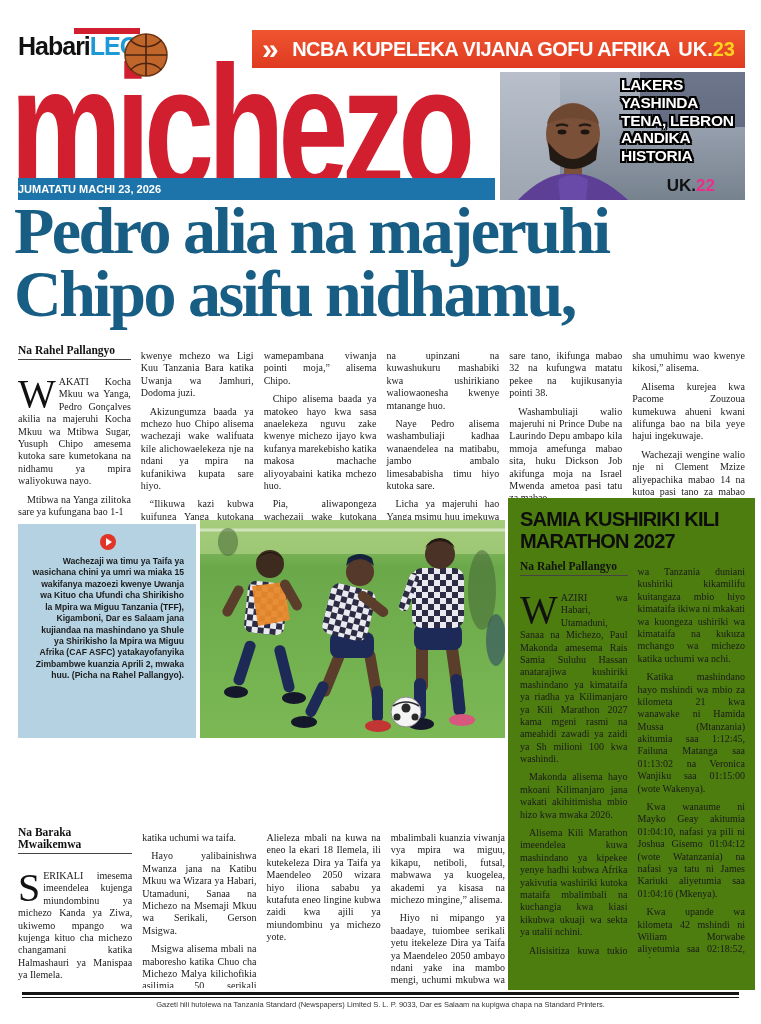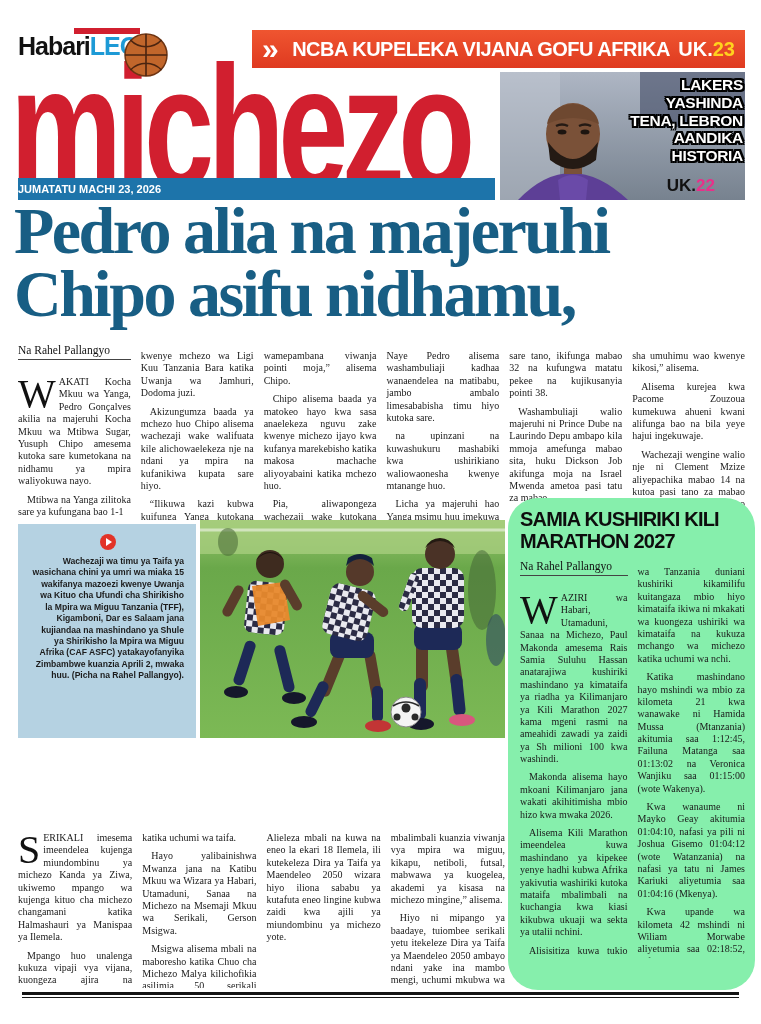--- a/index.html
+++ b/index.html
@@ -29,21 +29,21 @@
   }
   .top-banner .chev { color:#fff; font-size:30px; font-weight:bold; line-height:1; margin-right:8px; letter-spacing:-3px; }
   .top-banner .bh { flex:1; text-align:center; color:#fff; font-weight:bold; font-size:20px; letter-spacing:-0.5px; }
   .top-banner .pref { font-weight:bold; font-size:20px; color:#fff; }
   .top-banner .pref .num { color:#ffd21e; }
   .promo {
     position:absolute; left:500px; top:72px; width:245px; height:128px; z-index:4; overflow:hidden;
   }
   .promo svg { position:absolute; left:0; top:0; }
   .promo .ptext {
-    position:absolute; right:2px; top:4px; width:122px; text-align:right;
+    position:absolute; right:2px; top:4px; width:122px; text-align:left;
     font-family:"Liberation Sans", sans-serif; font-weight:bold; font-size:15.5px;
     line-height:1.15; color:#fff; letter-spacing:-0.3px;
     text-shadow:-2px -2px 0 #000, 2px -2px 0 #000, -2px 2px 0 #000, 2px 2px 0 #000,
                  0 -2px 0 #000, 0 2px 0 #000, -2px 0 0 #000, 2px 0 0 #000;
   }
   .promo .ppage { position:absolute; right:30px; bottom:4px; font-family:"Liberation Sans", sans-serif;
     font-weight:bold; font-size:17px; color:#111; text-shadow:none; }
   .promo .ppage .num { color:#e8308a; }
   .date-bar {
     position:absolute; left:18px; top:178px; width:477px; height:22px; background:#1d74aa;
@@ -52,21 +52,21 @@
   }
   
   .headline1 {
     position:absolute; left:14px; top:200px; width:740px; z-index:3;
     color:#185e84; font-weight:bold; font-size:66px; line-height:.95; letter-spacing:-2.5px;
   }
   
   .cols { display:flex; gap:10px; overflow:hidden; }
   .col { flex:1; min-width:0; }
   .byline {
-    font-weight:normal; font-size:11.5px; color:#111;
+    font-weight:bold; font-size:11.5px; color:#111;
     border-bottom:1.5px solid #444; padding-bottom:3px; margin-bottom:16px;
   }
   .paras p { font-size:10px; line-height:1.24; text-indent:9px; text-align:justify;margin-top:6px; }
   .paras > p:first-child { text-indent:0; }
   .dc > p:first-child::first-letter {
     font-size:40px; line-height:.78; float:left; padding:2px 3px 0 0; color:#111;
   }
   .story1-body { position:absolute; left:18px; top:344px; width:727px; height:176px; }
   
   .caption-box {
@@ -81,21 +81,21 @@
   .photo { position:absolute; left:200px; top:520px; width:305px; height:218px; overflow:hidden; }
   
   .headline2 {
     position:absolute; left:18px; top:742px; width:490px;
     color:#d2222f; font-weight:bold; font-size:40px; line-height:.97; letter-spacing:-1px;
   }
   .story2-body { position:absolute; left:18px; top:826px; width:487px; height:162px; }
   
   .samia-panel {
     position:absolute; left:508px; top:498px; width:247px; height:492px;
-    background:#86efac; padding:10px 10px 8px 12px;border-radius:30px;
+    background:#4d7c0f; padding:10px 10px 8px 12px;
   }
   .samia-headline {
     font-family:"Liberation Sans", sans-serif; font-weight:bold; font-size:20px;
     letter-spacing:-0.8px; line-height:1.1; color:#0d0d0d; margin-bottom:8px;
   }
   .samia-body { height:398px; }
   
   .footer-rule { position:absolute; left:22px; top:992px; width:717px; height:6px;
     border-top:3.5px solid #141414; border-bottom:1px solid #141414; }
   .footer-text { position:absolute; left:0; top:1000px; width:761px; text-align:center;
@@ -175,22 +175,22 @@
         <p>kwenye mchezo wa Ligi Kuu Tanzania Bara katika Uwanja wa Jamhuri, Dodoma juzi.</p>
         <p>Akizungumza baada ya mchezo huo Chipo alisema wachezaji wake walifuata kile alichowaelekeza nje na ndani ya mpira na kufanikiwa kupata sare hiyo.</p>
         <p>“Ilikuwa kazi kubwa kuifunga Yanga kutokana na ubora wake isipokuwa ninashukuru wachezaji wangu</p>
       </div>
     <div class="col paras">
         <p>wamepambana viwanja pointi moja,” alisema Chipo.</p>
         <p>Chipo alisema baada ya matokeo hayo kwa sasa anaelekeza nguvu zake kwenye michezo ijayo kwa kufanya marekebisho katika makosa machache aliyoyabaini katika mchezo huo.</p>
         <p>Pia, aliwapongeza wachezaji wake kutokana na kazi nzuri waliyoifanya katika mchezo huo uliokuwa</p>
       </div>
     <div class="col paras">
+        <p>na upinzani na kuwashukuru mashabiki kwa ushirikiano waliowaonesha kwenye mtanange huo.</p>
         <p>Naye Pedro alisema washambuliaji kadhaa wanaendelea na matibabu, jambo ambalo limesababisha timu hiyo kutoka sare.</p>
-        <p>na upinzani na kuwashukuru mashabiki kwa ushirikiano waliowaonesha kwenye mtanange huo.</p>
         <p>Licha ya majeruhi hao Yanga msimu huu imekuwa na matokeo mazuri kwa kushinda mechi 11 kati ya 16 na kutoka</p>
       </div>
     <div class="col paras">
         <p>sare tano, ikifunga mabao 32 na kufungwa matatu pekee na kujikusanyia pointi 38.</p>
         <p>Washambuliaji walio majeruhi ni Prince Dube na Laurindo Depu ambapo kila mmoja amefunga mabao sita, huku Dickson Job akifunga moja na Israel Mwenda ametoa pasi tatu za mabao.</p>
         <p>“Wote hao ni majeruhi na mchango wao wa mabao 13 na pasi tatu za mabao ukione-</p>
       </div>
     <div class="col paras">
         <p>sha umuhimu wao kwenye kikosi,” alisema.</p>
         <p>Alisema kurejea kwa Pacome Zouzoua kumekuwa ahueni kwani alifunga bao na bila yeye hajui ingekuwaje.</p>
@@ -268,20 +268,21 @@
       <circle cx="206" cy="192" r="15" fill="#f4f4f4" stroke="#8a8a8a" stroke-width="1"></circle>
       <circle cx="206" cy="188" r="4.5" fill="#2a2a2a"></circle>
       <circle cx="197" cy="197" r="3.5" fill="#2a2a2a"></circle>
       <circle cx="215" cy="197" r="3.5" fill="#2a2a2a"></circle>
       <path d="M193 186 Q206 178 219 186" stroke="#2a2a2a" stroke-width="1.5" fill="none"></path>
     </svg>
   </div>
 
   <div class="story2-body cols">
     <div class="col">
+      <div class="byline">Na Baraka Mwaikemwa</div>
       <div class="paras dc">
           <p>SERIKALI imesema imeendelea kujenga miundombinu ya michezo Kanda ya Ziwa, ukiwemo mpango wa kujenga kituo cha michezo changamani katika Halmashauri ya Manispaa ya Ilemela.</p>
           <p>Mpango huo unalenga kukuza vipaji vya vijana, kuongeza ajira na kuimarisha mchango wa sekta ya michezo</p>
         </div>
     </div>
     <div class="col paras">
         <p>katika uchumi wa taifa.</p>
         <p>Hayo yalibainishwa Mwanza jana na Katibu Mkuu wa Wizara ya Habari, Utamaduni, Sanaa na Michezo na Msemaji Mkuu wa Serikali, Gerson Msigwa.</p>
         <p>Msigwa alisema mbali na maboresho katika Chuo cha Michezo Malya kilichofikia asilimia 50, serikali itaongeza miundombinu mingine Kanda ya Ziwa.</p>
       </div>
@@ -312,14 +313,15 @@
       <div class="col paras">
           <p>wa Tanzania duniani kushiriki kikamilifu kuitangaza mbio hiyo kimataifa ikiwa ni mkakati wa kuongeza ushiriki wa kimataifa na kukuza mchango wa michezo katika uchumi wa nchi.</p>
           <p>Katika mashindano hayo mshindi wa mbio za kilometa 21 kwa wanawake ni Hamida Mussa (Mtanzania) akitumia saa 1:12:45, Failuna Matanga saa 01:13:02 na Veronica Wanjiku saa 01:15:00 (wote Wakenya).</p>
           <p>Kwa wanaume ni Mayko Geay akitumia 01:04:10, nafasi ya pili ni Joshua Gisemo 01:04:12 (wote Watanzania) na nafasi ya tatu ni James Kariuki aliyetumia saa 01:04:16 (Mkenya).</p>
           <p>Kwa upande wa kilometa 42 mshindi ni Wiliam Morwabe aliyetumia saa 02:18:52, nafasi ya pili ni Letanto Stephen akitumia saa 02:19:21 (wote wa Kenya) na wa tatu ni Mtanzania, Charles Sulle aliyetumia saa 02:19:31.</p>
         </div>
     </div>
   </div>
 
   <div class="footer-rule"></div>
+  <div class="footer-text">Gazeti hili hutolewa na Tanzania Standard (Newspapers) Limited S. L. P.  9033, Dar es Salaam  na kupigwa chapa na Standard Printers.</div>
 
 </div>
 
 </body></html>

